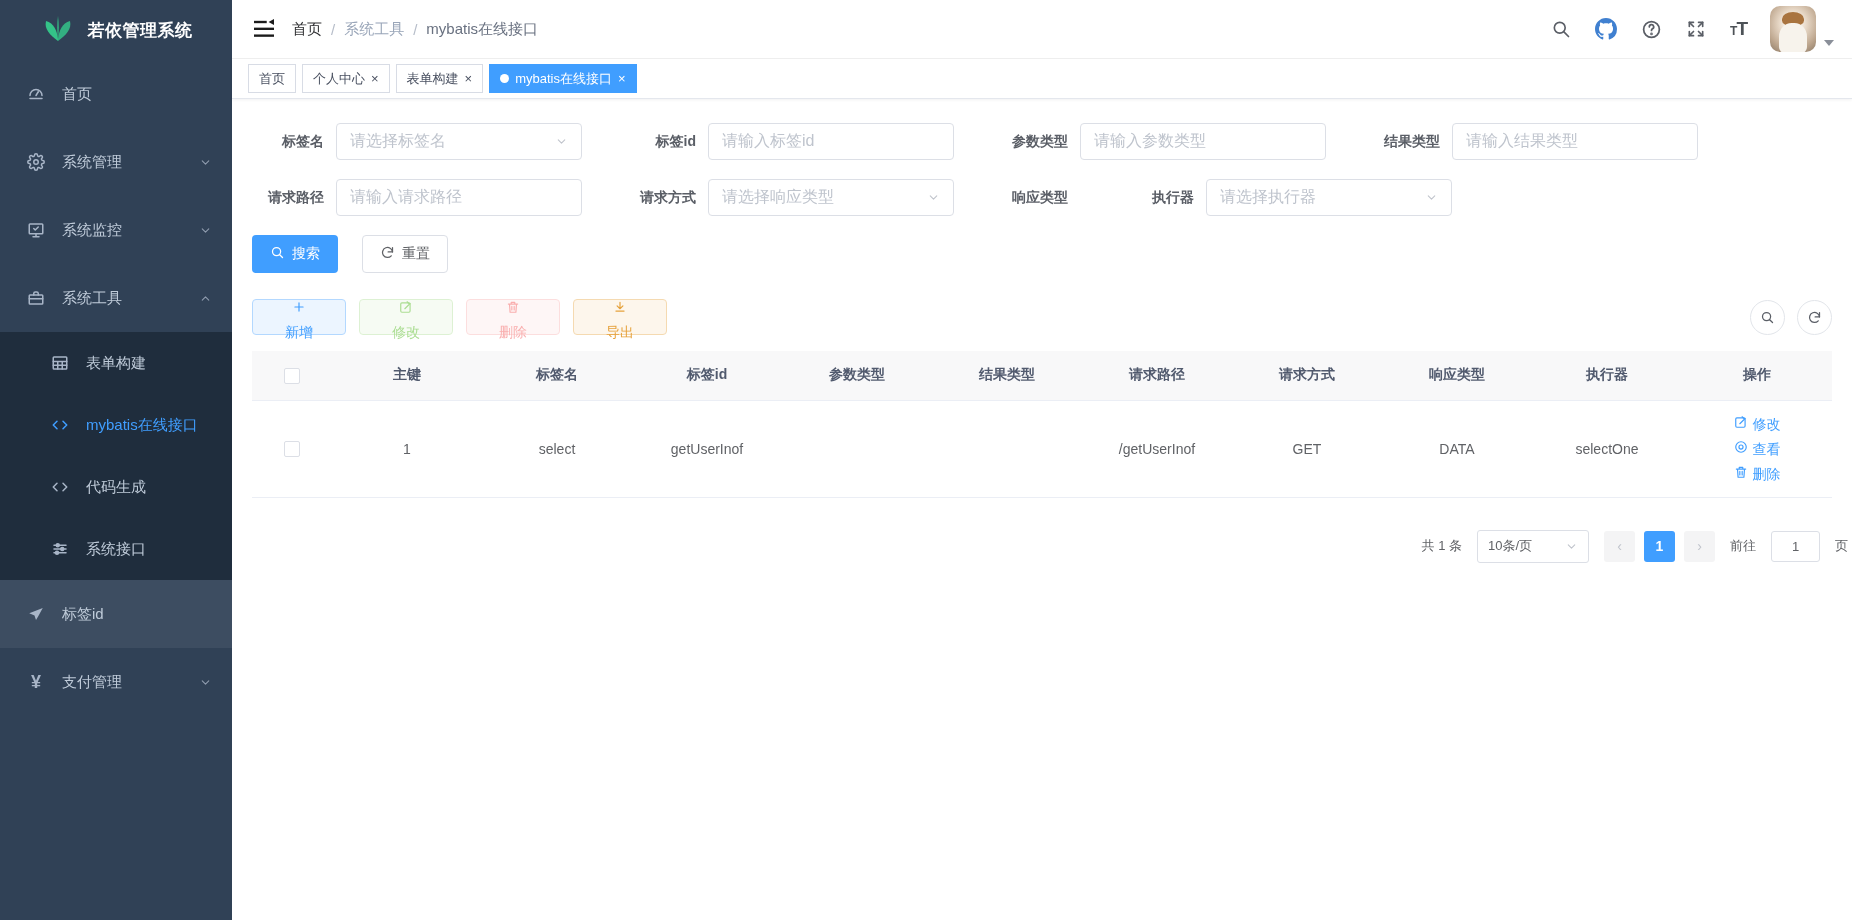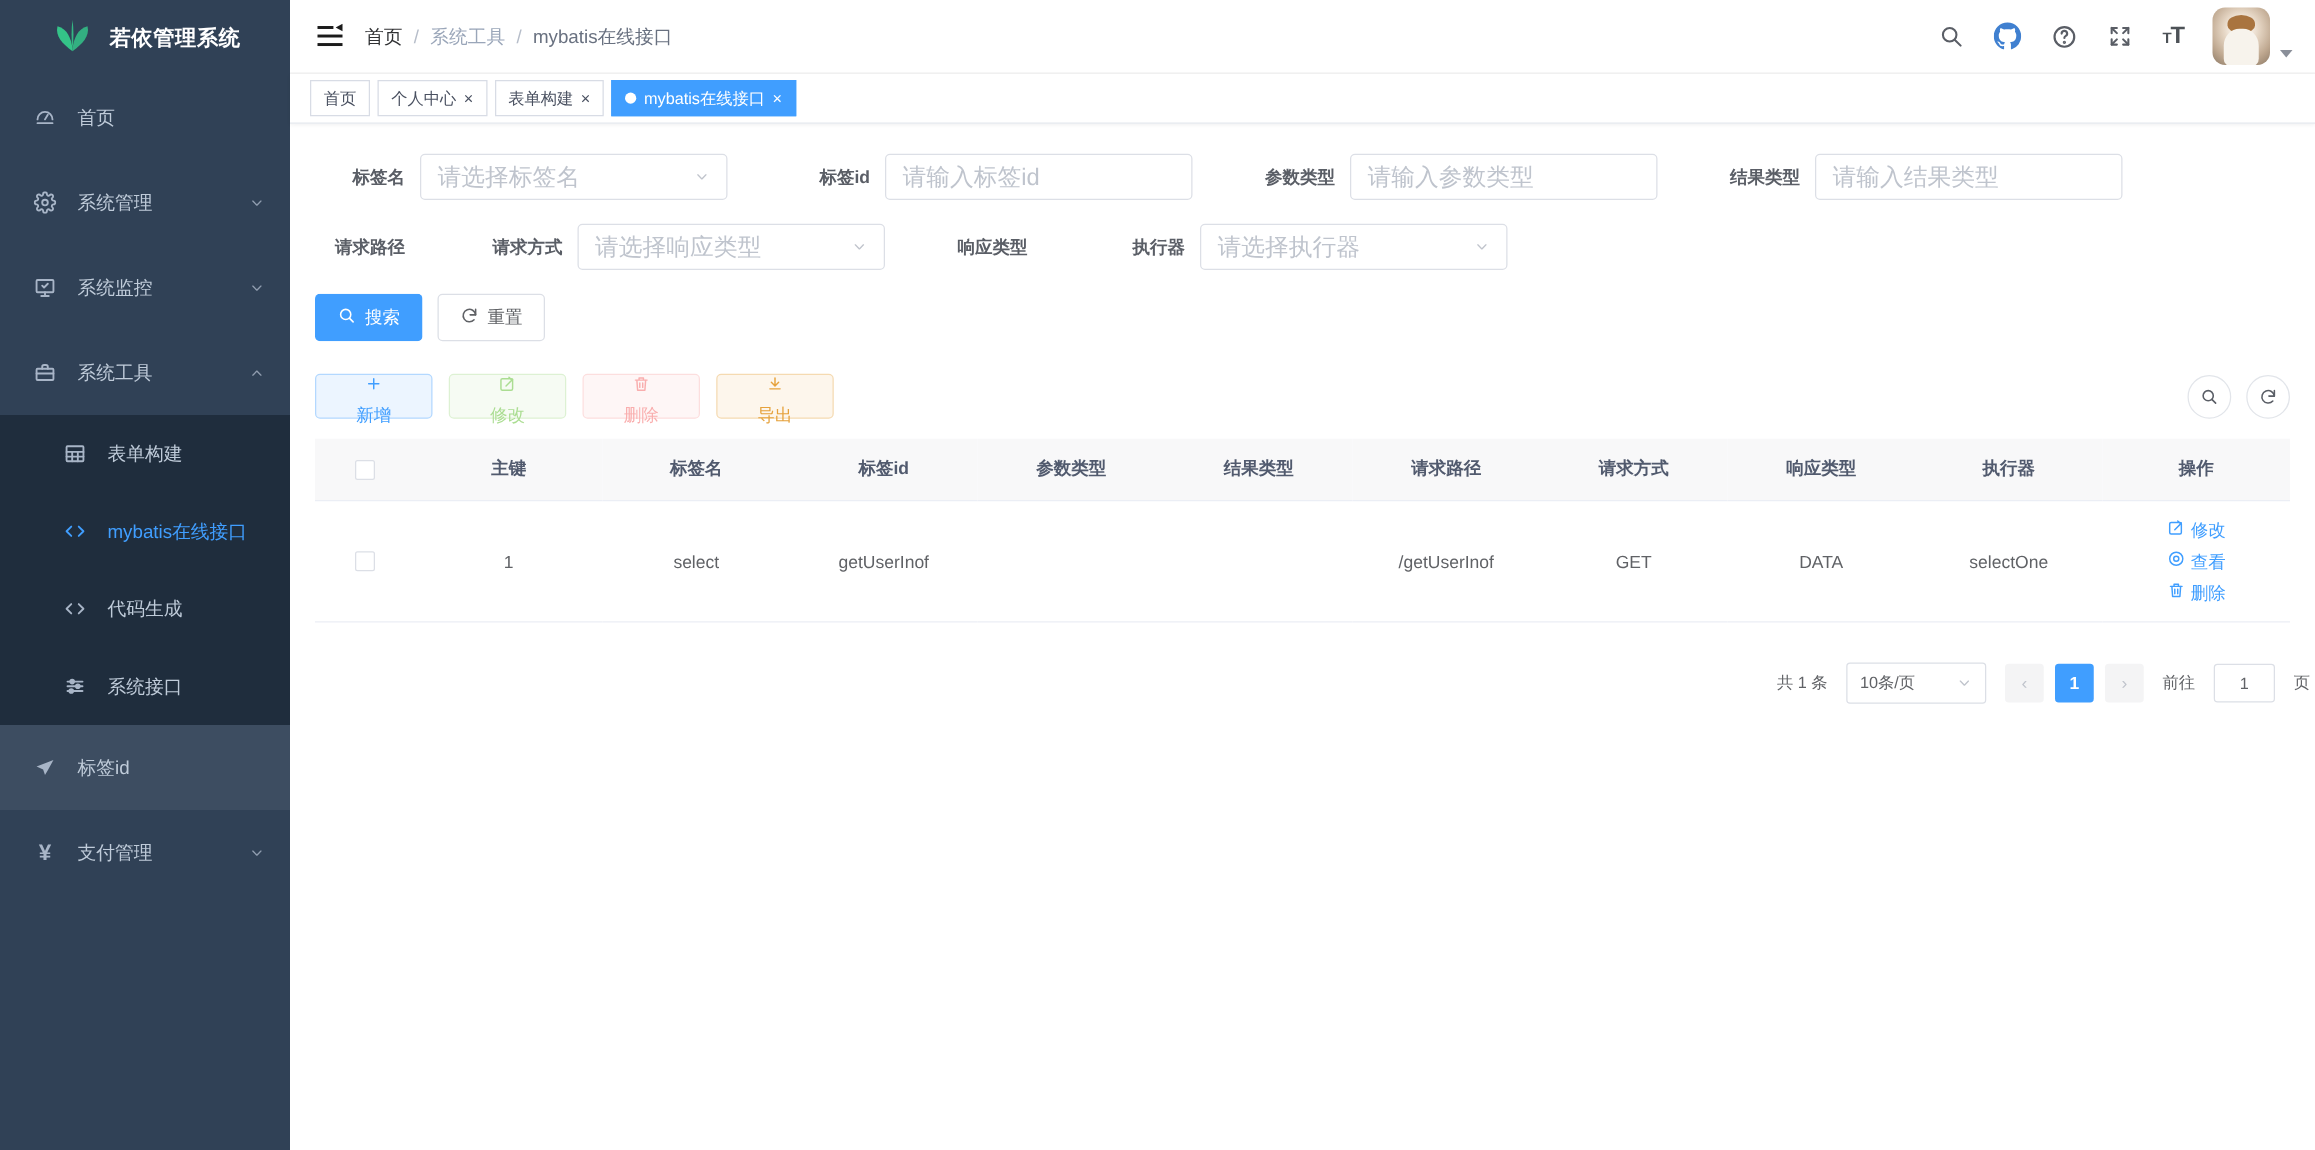--- a/index.html
+++ b/index.html
@@ -50,24 +50,24 @@
   .tab.active { background:#409eff; border-color:#409eff; color:#fff; }
   .tab .tab-dot { width:9px; height:9px; border-radius:50%; background:#fff; }
 
   .content { padding:24px 20px 0 20px; flex:1; overflow:hidden; }
 
   
   .filter-row { display:flex; margin-bottom:19px; }
   .field { display:flex; align-items:center; margin-right:42px; }
   .field-label { width:84px; text-align:right; padding-right:12px; font-weight:700; color:#5a5e66; font-size:14px; white-space:nowrap; }
   .control { width:246px; height:37px; border:1px solid #dcdfe6; border-radius:4px; background:#fff; display:flex; align-items:center; padding:0 13px; cursor:text; }
-  .control .ph { color:#bfc4cd; font-size:19px; flex:1; overflow:hidden; white-space:nowrap; }
+  .control .ph { color:#bfc4cd; font-size:16px; flex:1; overflow:hidden; white-space:nowrap; }
   .control .sel-arrow { color:#c0c4cc; display:flex; margin-left:6px; }
 
-  .search-row { display:flex; gap:12px; margin-bottom:26px; }
+  .search-row { display:flex; gap:24px; margin-bottom:26px; }
   .btn { display:inline-flex; align-items:center; gap:7px; border-radius:4px; font-size:14px; padding:0 17px; height:38px; cursor:pointer; border:1px solid transparent; background:#fff; }
   .btn svg { flex-shrink:0; }
   .btn-search { background:#409eff; color:#fff; }
   .btn-reset { border-color:#dcdfe6; color:#606266; }
 
   .action-row { display:flex; gap:13px; margin-bottom:16px; align-items:center; }
   .btn-sm { height:36px; padding:0 32px; font-size:14px;flex-direction:column; }
   .btn-add { color:#409eff; background:#ecf5ff; border-color:#b3d8ff; }
   .btn-edit { color:#67c23a; background:#f0f9eb; border-color:#c2e7b0; opacity:.55; cursor:not-allowed; }
   .btn-del { color:#f56c6c; background:#fef0f0; border-color:#fbc4c4; opacity:.55; cursor:not-allowed; }
@@ -325,20 +325,23 @@
             <div class="field">
               <span class="field-label">结果类型</span>
               <div class="control">
                 <span class="ph">请输入结果类型</span>
               </div>
             </div>
           </div>
           <div class="filter-row">
             <div class="field">
               <span class="field-label">请求路径</span>
+              <div class="control">
+                <span class="ph">请输入请求路径</span>
+              </div>
             </div>
             <div class="field">
               <span class="field-label">请求方式</span>
               <div class="control">
                 <span class="ph">请选择响应类型</span>
                 <span class="sel-arrow">
                   <svg width="13" height="13" viewBox="0 0 24 24" fill="none" stroke="currentColor" stroke-width="2" stroke-linecap="round" stroke-linejoin="round">
                     <path d="M6 9l6 6 6-6"></path>
                   </svg>
                 </span>

